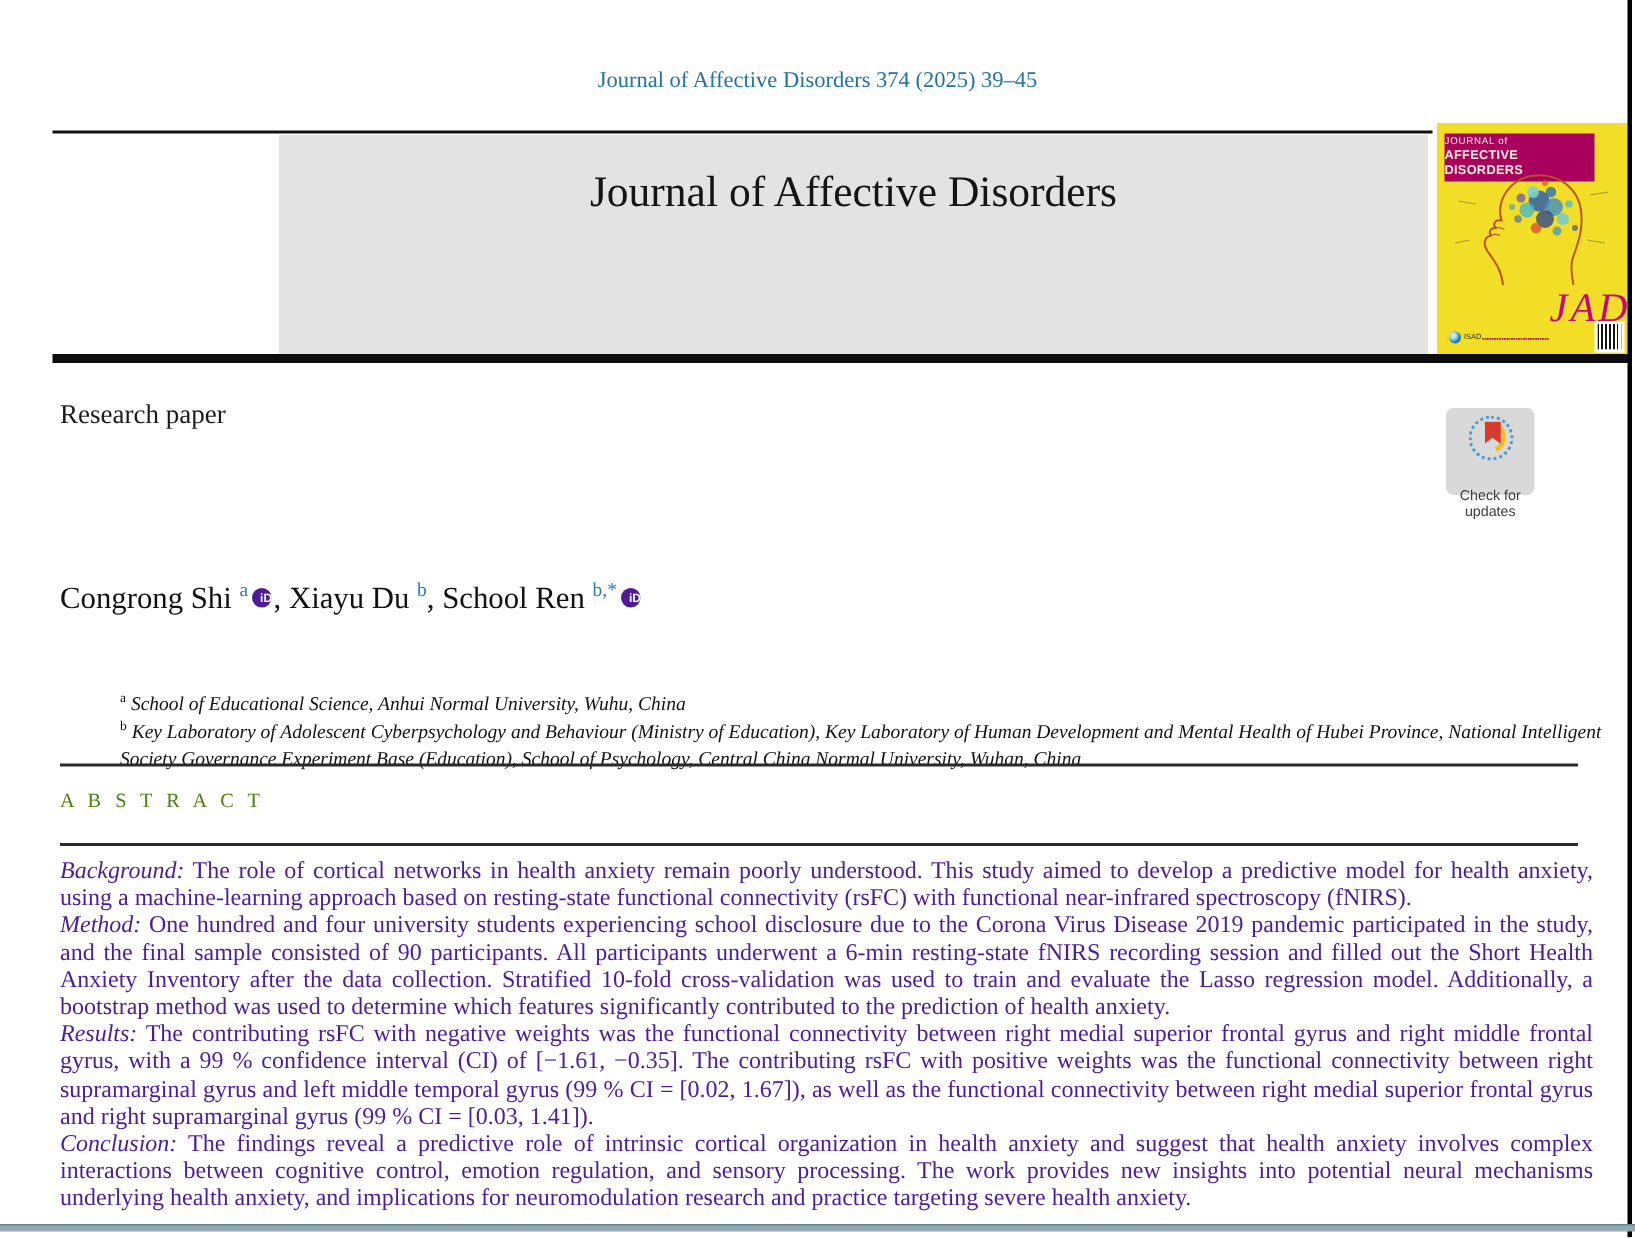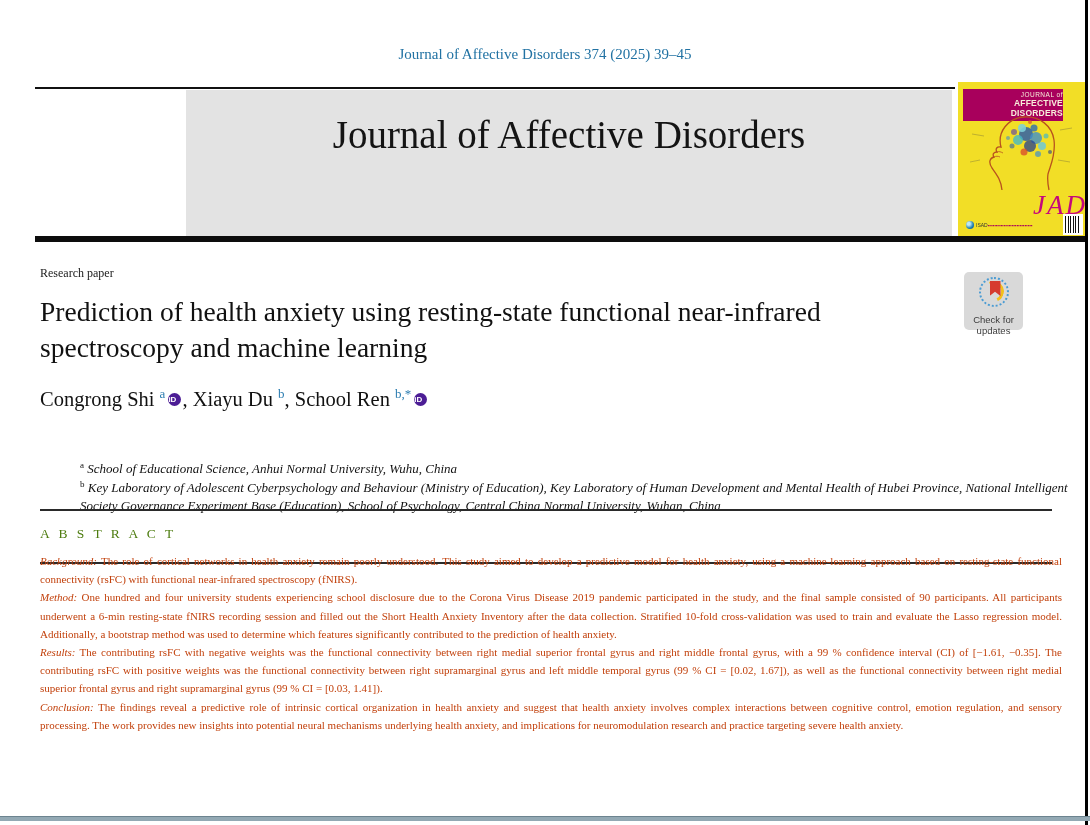--- a/index.html
+++ b/index.html
@@ -11,65 +11,65 @@
   
   .rule-top{position:absolute;left:35px;top:87px;width:920px;height:2px;background:#111;}
   .rule-thick{position:absolute;left:35px;top:236px;width:1053px;height:6px;background:#0d0d0d;}
   .elsevier{position:absolute;left:36px;top:94px;width:122px;text-align:center;}
   .elsevier .tree{display:block;margin:0 auto;}
   .elsevier .word{font-size:21px;letter-spacing:.5px;color:#e87722;margin-top:2px;}
   .graybox{position:absolute;left:186px;top:90px;width:766px;height:146px;background:#e3e3e3;
            text-align:center;}
   .graybox .contents{margin-top:11px;font-size:15.5px;color:#111;}
   .graybox .contents .sd{color:#2b7cb0;}
-  .graybox .jtitle{margin-top:22px;font-size:39px;color:#141414;}
+  .graybox .jtitle{margin-top:22px;font-size:29px;color:#141414;}
   .graybox .homepage{margin-top:26px;font-family:"Liberation Sans",sans-serif;font-size:15px;color:#222;}
   .graybox .homepage .url{color:#5aa7d8;}
   
   .cover{position:absolute;left:958px;top:82px;width:129px;height:154px;background:#f2de26;overflow:hidden;}
   .cover .banner{position:absolute;left:5px;top:7px;width:100px;background:#a8005c;color:#f7ecd9;
-                 text-align:right;padding:2px 0 3px;font-family:"Liberation Sans",sans-serif;}
+                 text-align:left;padding:2px 0 3px;font-family:"Liberation Sans",sans-serif;}
   .cover .banner .l1{font-size:6.5px;letter-spacing:.5px;}
   .cover .banner .l2{font-size:8.5px;font-weight:bold;letter-spacing:.2px;}
   .cover svg.head{position:absolute;left:6px;top:30px;}
   .cover .jad{position:absolute;left:0;top:108px;width:129px;text-align:right;
               font-style:italic;font-size:27px;color:#c5077c;letter-spacing:2px;}
   .cover .isadrow{position:absolute;left:8px;top:139px;font-size:5px;color:#333;
                   font-family:"Liberation Sans",sans-serif;display:flex;align-items:center;gap:2px;}
   .cover .swirl{width:8px;height:8px;border-radius:50%;background:radial-gradient(circle at 35% 35%,#bfe8f2 20%,#1f7fb4 60%,#0c4a7a);}
   .cover .issn{position:absolute;left:30px;top:141px;font-size:4.5px;color:#a8005c;white-space:nowrap;}
   .cover .barcode{position:absolute;right:4px;top:132px;width:16px;height:17px;background:
       repeating-linear-gradient(90deg,#111 0 1px,#fff 1px 2.6px);border:2px solid #fff;}
   
-  .rp{position:absolute;left:40px;top:266px;font-size:12px;}
+  .rp{position:absolute;left:40px;top:266px;font-size:18px;}
   .atitle{position:absolute;left:40px;top:294px;width:900px;font-size:27.5px;line-height:36px;color:#111;}
   .badge{position:absolute;left:964px;top:272px;width:59px;height:58px;background:#d9d9d9;
          border-radius:5px;text-align:center;cursor:pointer;}
   .badge .ring{position:relative;width:30px;height:30px;margin:5px auto 0;border-radius:50%;
                border:2.5px dotted #4b9cd3;box-sizing:border-box;}
   .badge .arc{position:absolute;left:2px;top:2px;width:21px;height:21px;border-radius:50%;
               border:3.5px solid #f2c01d;border-right-color:transparent;border-top-color:transparent;
               transform:rotate(200deg);box-sizing:border-box;}
   .badge .bm{position:absolute;left:9px;top:2px;width:11px;height:15px;background:#d63b2f;
              clip-path:polygon(0 0,100% 0,100% 100%,50% 72%,0 100%);}
-  .badge .txt{font-family:"Liberation Sans",sans-serif;font-size:9.5px;line-height:10.5px;color:#3c3c3c;margin-top:8px;}
+  .badge .txt{font-family:"Liberation Sans",sans-serif;font-size:9.5px;line-height:10.5px;color:#3c3c3c;margin-top:19px;}
   
   .authors{position:absolute;left:40px;top:388px;font-size:20.5px;color:#111;}
   .authors sup{font-size:13px;color:#2b7cb0;vertical-align:super;line-height:0;}
   .orcid{display:inline-block;width:13px;height:13px;border-radius:50%;background:#4c1d95;color:#fff;
          font-family:"Liberation Sans",sans-serif;font-size:8px;font-weight:bold;line-height:13px;
-         text-align:left;vertical-align:middle;margin:0 1px 4px 3px;cursor:pointer;}
+         text-align:right;vertical-align:middle;margin:0 1px 4px 3px;cursor:pointer;}
   .affils{position:absolute;left:40px;top:460px;width:1012px;font-style:italic;font-size:13px;
           line-height:18.5px;color:#111;margin-left:40px;}
   .affils sup{font-size:9px;font-style:normal;vertical-align:super;line-height:0;}
   
   .rule-a{position:absolute;left:40px;width:1012px;height:1.5px;background:#2a2a2a;}
   .abshead{position:absolute;left:40px;top:526px;font-size:13.5px;letter-spacing:3px;color:#4d7c0f;}
-  .absbody{position:absolute;left:40px;top:552px;width:1022px;font-size:11px;line-height:18.2px;
-           text-align:justify;color:#c2410c;}
+  .absbody{position:absolute;left:40px;top:572px;width:1022px;font-size:16px;line-height:18.2px;
+           text-align:justify;color:#4c1d95;}
   .absbody .lbl{font-style:italic;}
   
   .edge-right{position:absolute;left:1085px;top:0;width:3px;height:825px;background:#000;}
   .bottom-bar{position:absolute;left:0;top:816px;width:1090px;height:4px;background:#93a9b4;border-top:1px solid #6c838f;}
 </style>
 </head>
 <body>
 
 <div class="page">
 
@@ -120,21 +120,20 @@
       <span>ISAD</span>
     </div>
     <div class="issn">▪▪▪▪▪▪▪▪▪▪▪▪▪▪▪▪▪▪▪▪▪▪▪▪▪▪▪▪</div>
     <div class="barcode"></div>
   </div>
 
   <div class="rule-thick"></div>
 
   <div class="rp">Research paper</div>
 
-  <div class="atitle">Prediction of health anxiety using resting-state functional near-infrared spectroscopy and machine learning</div>
 
   <div class="badge">
     <div class="ring">
       <div class="arc"></div>
       <div class="bm"></div>
     </div>
     <div class="txt">
       <div>Check for</div>
       <div>updates</div>
     </div>

